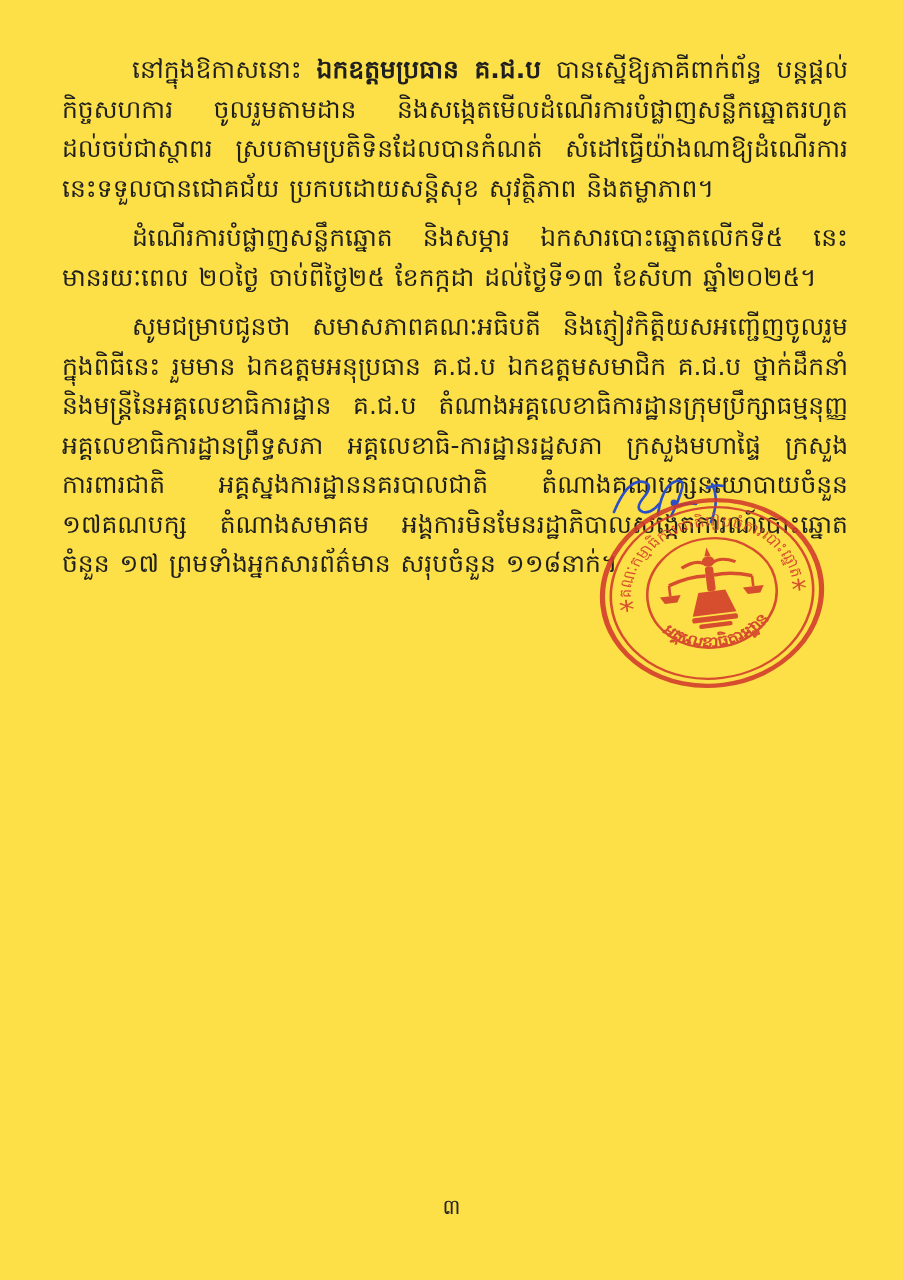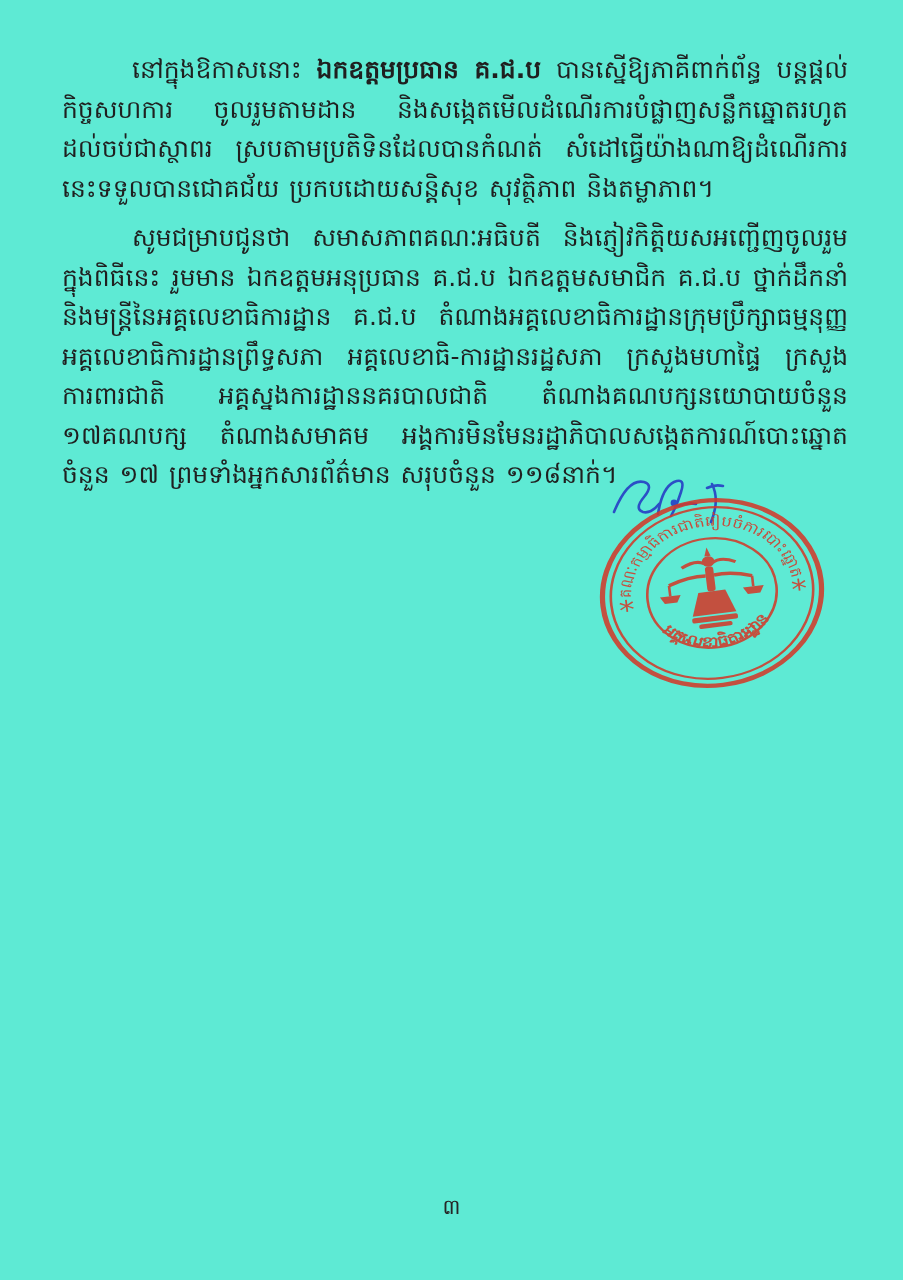--- a/index.html
+++ b/index.html
@@ -6,21 +6,21 @@
     margin: 0;
     padding: 0;
     background: #e8e8e8;
     font-family: "DejaVu Sans", sans-serif;
   }
   .page {
     position: relative;
     width: 903px;
     height: 1280px;
     margin: 0 auto;
-    background: #5eead4;
+    background: #fde047;
     overflow: hidden;
     color: #1f1f1f;
   }
   .content {
     position: absolute;
     top: 50px;
     left: 62px;
     width: 786px;
   }
   .para {
@@ -64,20 +64,21 @@
   }
 </style>
 </head>
 <body>
 
 <div class="page">
 
   <div class="content">
     <p class="para"><span>នៅក្នុងឱកាសនោះ </span><span class="bold">ឯកឧត្តមប្រធាន គ.ជ.ប</span><span> បានស្នើឱ្យភាគីពាក់ព័ន្ធ បន្តផ្តល់កិច្ចសហការ ចូលរួមតាមដាន និងសង្កេតមើលដំណើរការបំផ្លាញសន្លឹកឆ្នោតរហូតដល់ចប់ជាស្ថាពរ ស្របតាមប្រតិទិនដែលបានកំណត់ សំដៅធ្វើយ៉ាងណាឱ្យដំណើរការនេះទទួលបានជោគជ័យ ប្រកបដោយសន្តិសុខ សុវត្ថិភាព និងតម្លាភាព។</span></p>
 
+    <p class="para">ដំណើរការបំផ្លាញសន្លឹកឆ្នោត និងសម្ភារ ឯកសារបោះឆ្នោតលើកទី៥ នេះ មានរយៈពេល ២០ថ្ងៃ ចាប់ពីថ្ងៃ២៥ ខែកក្កដា ដល់ថ្ងៃទី១៣ ខែសីហា ឆ្នាំ២០២៥។</p>
 
     <p class="para">សូមជម្រាបជូនថា សមាសភាពគណៈអធិបតី និងភ្ញៀវកិត្តិយសអញ្ជើញចូលរួមក្នុងពិធីនេះ រួមមាន ឯកឧត្តមអនុប្រធាន គ.ជ.ប ឯកឧត្តមសមាជិក គ.ជ.ប ថ្នាក់ដឹកនាំ និងមន្ត្រីនៃអគ្គលេខាធិការដ្ឋាន គ.ជ.ប តំណាងអគ្គលេខាធិការដ្ឋានក្រុមប្រឹក្សាធម្មនុញ្ញ អគ្គលេខាធិការដ្ឋានព្រឹទ្ធសភា អគ្គលេខាធិ-ការដ្ឋានរដ្ឋសភា ក្រសួងមហាផ្ទៃ ក្រសួងការពារជាតិ អគ្គស្នងការដ្ឋាននគរបាលជាតិ តំណាងគណបក្សនយោបាយចំនួន ១៧គណបក្ស តំណាងសមាគម អង្គការមិនមែនរដ្ឋាភិបាលសង្កេតការណ៍បោះឆ្នោតចំនួន ១៧ ព្រមទាំងអ្នកសារព័ត៌មាន សរុបចំនួន ១១៨នាក់។</p>
   </div>
 
   <div class="sig-wrap">
     <svg viewBox="0 0 132 58">
       <g fill="none" stroke="#2b4fc6" stroke-width="2.6" stroke-linecap="round">
         <path d="M6,42 q14,-34 30,-30 q10,3 0,15 q-10,12 -1,15 q8,2 16,-8"></path>
         <path d="M50,44 q4,-26 16,-32 q12,-5 7,10 q-4,13 -10,24"></path>
         <path d="M70,36 q10,-4 18,-2"></path>

